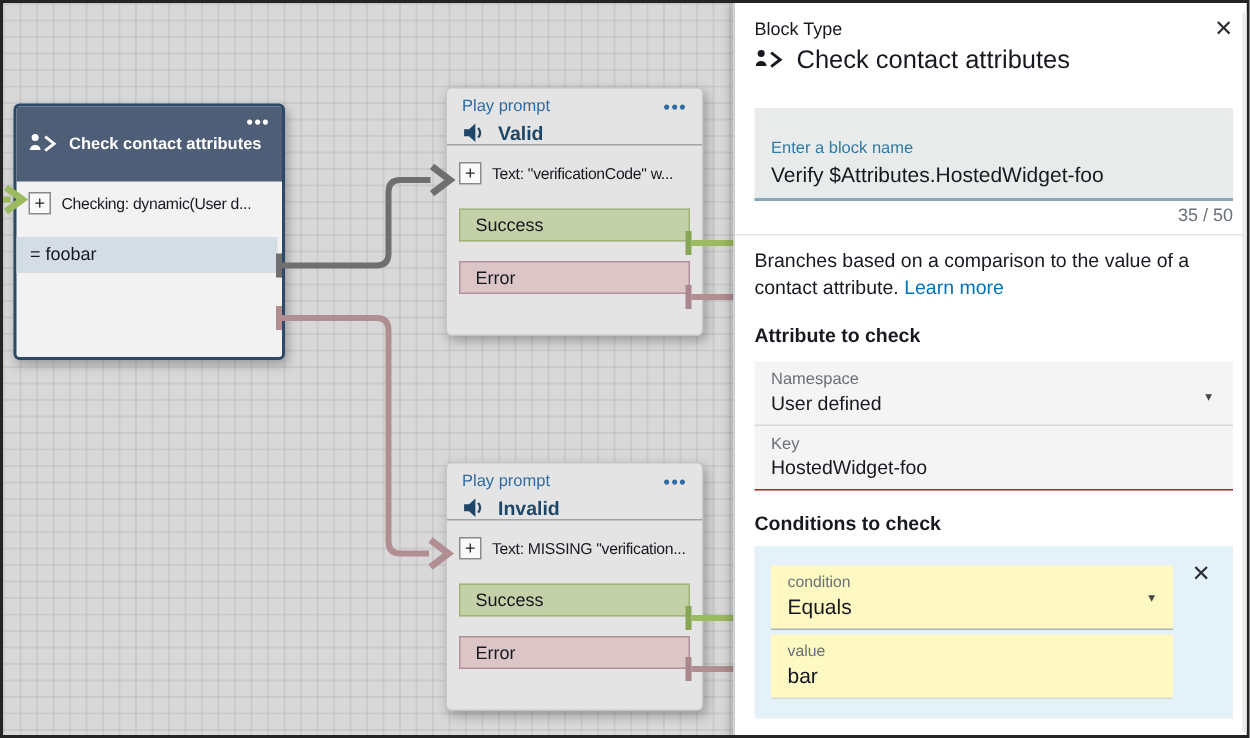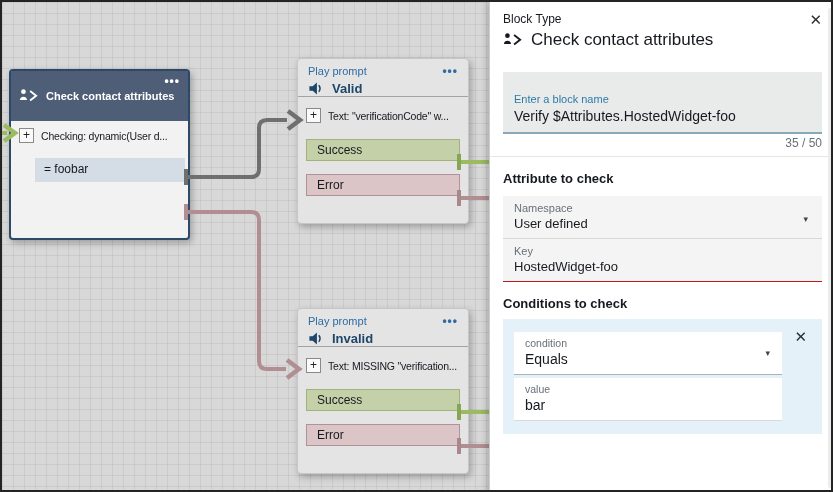--- a/index.html
+++ b/index.html
@@ -21,21 +21,21 @@
   .blk-check .hdr .title { flex:1; font-size:11px; font-weight:bold; line-height:1.3; padding-left:7px; }
   .dots { font-size:12px; font-weight:bold; letter-spacing:1px; line-height:10px; cursor:pointer; }
   .blk-check .dots { position:absolute; top:5px; right:8px; color:#fff; }
 
   .row-flex { display:flex; align-items:center; margin:7px 4px 0 8px; }
   .plusbox { width:15px; height:15px; border:1px solid #8a8a8a; background:#fafafa; color:#222;
     font-size:12px; line-height:13px; text-align:center; flex:0 0 15px; cursor:pointer; }
   .rowtext { font-size:10.5px; letter-spacing:-0.2px; color:#16191f; margin-left:7px; white-space:nowrap; overflow:hidden; }
 
   .branch { height:24px; line-height:23px; font-size:12px; color:#16191f; padding-left:9px;
-    margin:0 3px 0 24px; white-space:nowrap; overflow:hidden; cursor:pointer; }
+    margin:0 3px 0 0; white-space:nowrap; overflow:hidden; cursor:pointer; }
   .br-match { margin-top:15px; background:#d4dde6; }
   .br-nomatch { margin-top:11px; background:#e3ced0; border:1px solid #bd989b; }
 
   
   .blk-pp { width:172px; height:166px; background:#e4e4e4; border:1px solid #c6c6c6; }
   .blk-valid { left:295px; top:56px; }
   .blk-invalid { left:295px; top:306px; }
   .blk-pp .hdr { position:relative; padding:6px 10px 0; border-bottom:1px solid #a3a3a3; }
   .pp-type { font-size:11px; color:#2e6ca3; }
   .blk-pp .dots { position:absolute; top:7px; right:10px; color:#2e6ca3; }
@@ -79,21 +79,21 @@
 
   .fieldgroup { margin-top:10px; background:#f4f4f4; border-bottom:1px solid #b91c1c; }
   .gfield { position:relative; padding:6px 11px 7px; cursor:pointer; }
   .gfield + .gfield { border-top:1px solid #d8d8d8; }
   .glabel { font-size:11px; color:#687078; }
   .gvalue { font-size:13px; color:#16191f; margin-top:2px; }
   .caret { position:absolute; right:14px; top:18px; font-size:9px; color:#444; cursor:pointer; }
 
   .bluebox { position:relative; margin-top:8px; background:#e4f1f9; padding:13px 40px 13px 11px; }
   .bluebox .b-close { position:absolute; top:9px; right:15px; font-size:15px; color:#2b2f33; cursor:pointer; }
-  .wfield { position:relative; background:#ffffff; padding:5px 11px 7px; }
+  .wfield { position:relative; background:#fef9c3; padding:5px 11px 7px; }
   .wf-cond { border-bottom:1px solid #a8b3ba; }
   .wf-val { margin-top:3px; border-bottom:1px solid #d9d9d9; }
   .wfield .glabel { font-size:10.5px; }
   .wfield .gvalue { font-size:14px; margin-top:2px; }
   .wfield .caret { top:16px; right:12px; }
 </style>
 </head>
 <body>
 
 <div class="screen">
@@ -201,20 +201,24 @@
 
 
     <div class="p-input">
       <div class="flabel">Enter a block name</div>
       <div class="fvalue">Verify $Attributes.HostedWidget-foo</div>
     </div>
     <div class="p-counter">35 / 50</div>
 
     <div class="p-divider"></div>
 
+    <div class="p-desc">
+      <span>Branches based on a comparison to the value of a contact attribute.</span>
+      <a class="p-link">Learn more</a>
+    </div>
 
     <div class="p-sect">Attribute to check</div>
 
     <div class="fieldgroup">
       <div class="gfield">
         <div class="glabel">Namespace</div>
         <div class="gvalue">User defined</div>
         <div class="caret">▾</div>
       </div>
       <div class="gfield">

